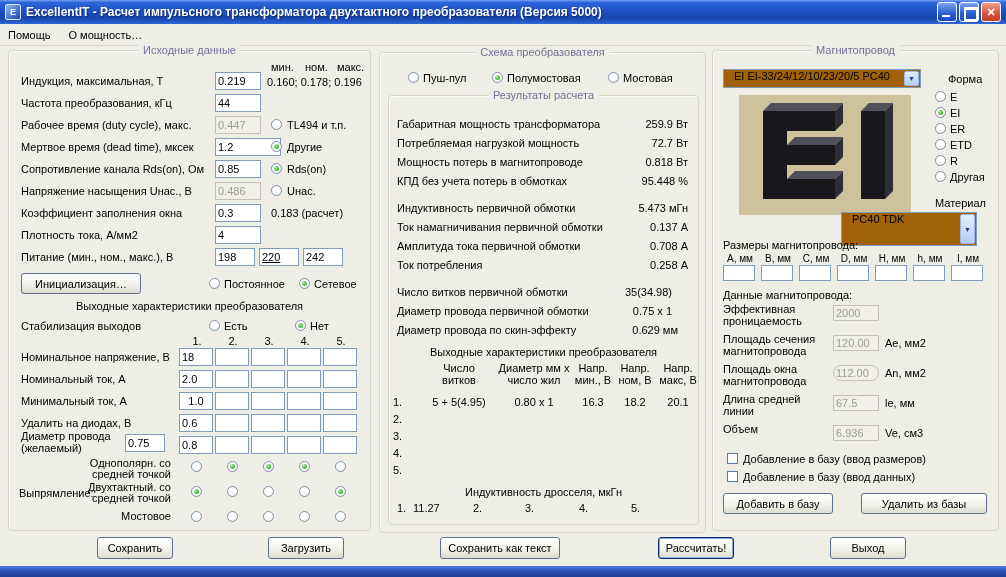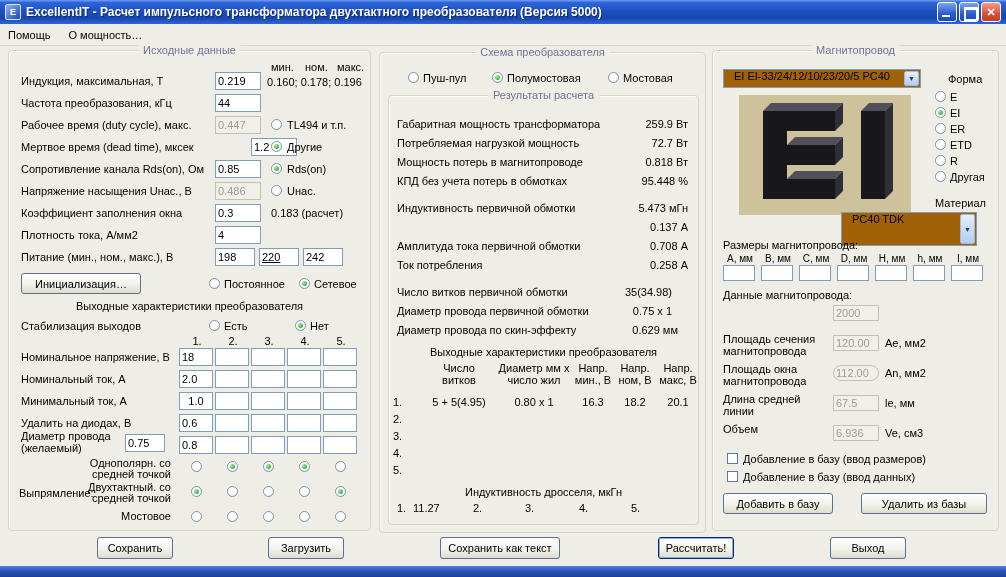--- a/index.html
+++ b/index.html
@@ -67,21 +67,21 @@
 
   <span class="lbl" style="left:12px;top:46px">Частота преобразования, кГц</span>
   <input class="fld" style="left: 206px; top: 43px; width: 46px;" value="44">
 
   <span class="lbl" style="left:12px;top:68px">Рабочее время (duty cycle), макс.</span>
   <input class="fld dis" style="left: 206px; top: 65px; width: 46px;" value="0.447">
   <span class="rad" style="left:262px;top:68px"></span>
   <span class="lbl" style="left:278px;top:68px">TL494 и т.п.</span>
 
   <span class="lbl" style="left:12px;top:90px">Мертвое время (dead time), мксек</span>
-  <input class="fld" style="left: 206px; top: 87px; width: 46px; margin-left: 36px;" value="1.2">
+  <input class="fld" style="left: 206px; top: 87px; width: 66px;" value="1.2">
   <span class="rad on" style="left:262px;top:90px"></span>
   <span class="lbl" style="left:278px;top:90px">Другие</span>
 
   <span class="lbl" style="left:12px;top:112px">Сопротивление канала Rds(on), Ом</span>
   <input class="fld" style="left: 206px; top: 109px; width: 46px;" value="0.85">
   <span class="rad on" style="left:262px;top:112px"></span>
   <span class="lbl" style="left:278px;top:112px">Rds(on)</span>
 
   <span class="lbl" style="left:12px;top:134px">Напряжение насыщения Uнас., В</span>
   <input class="fld dis" style="left: 206px; top: 131px; width: 46px;" value="0.486">
@@ -199,20 +199,21 @@
       <span class="rval" style="right:10px;top:22px">259.9 Вт</span>
     <span class="rlab" style="left:8px;top:41px">Потребляемая нагрузкой мощность</span>
       <span class="rval" style="right:10px;top:41px">72.7 Вт</span>
     <span class="rlab" style="left:8px;top:60px">Мощность потерь в магнитопроводе</span>
       <span class="rval" style="right:10px;top:60px">0.818 Вт</span>
     <span class="rlab" style="left:8px;top:79px">КПД без учета потерь в обмотках</span>
       <span class="rval" style="right:10px;top:79px">95.448 %</span>
 
     <span class="rlab" style="left:8px;top:106px">Индуктивность первичной обмотки</span>
       <span class="rval" style="right:10px;top:106px">5.473 мГн</span>
+    <span class="rlab" style="left:8px;top:125px">Ток намагничивания первичной обмотки</span>
       <span class="rval" style="right:10px;top:125px">0.137 А</span>
     <span class="rlab" style="left:8px;top:144px">Амплитуда тока первичной обмотки</span>
       <span class="rval" style="right:10px;top:144px">0.708 А</span>
     <span class="rlab" style="left:8px;top:163px">Ток потребления</span>
       <span class="rval" style="right:10px;top:163px">0.258 А</span>
 
     <span class="rlab" style="left:8px;top:190px">Число витков первичной обмотки</span>
       <span class="rval" style="right:26px;top:190px">35(34.98)</span>
     <span class="rlab" style="left:8px;top:209px">Диаметр провода первичной обмотки</span>
       <span class="rval" style="right:26px;top:209px">0.75 x 1</span>
@@ -306,20 +307,21 @@
   <input class="fld" style="left: 10px; top: 214px; width: 32px; height: 16px;">
   <input class="fld" style="left: 48px; top: 214px; width: 32px; height: 16px;">
   <input class="fld" style="left: 86px; top: 214px; width: 32px; height: 16px;">
   <input class="fld" style="left: 124px; top: 214px; width: 32px; height: 16px;">
   <input class="fld" style="left: 162px; top: 214px; width: 32px; height: 16px;">
   <input class="fld" style="left: 200px; top: 214px; width: 32px; height: 16px;">
   <input class="fld" style="left: 238px; top: 214px; width: 32px; height: 16px;">
 
   <span class="lbl" style="left:10px;top:238px">Данные магнитопровода:</span>
 
+  <span class="wrap2" style="left:10px;top:252px;width:106px">Эффективная проницаемость</span>
   <input class="fld dis" style="left: 120px; top: 254px; width: 46px; height: 16px;" value="2000">
 
   <span class="wrap2" style="left:10px;top:282px;width:106px">Площадь сечения магнитопровода</span>
   <input class="fld dis" style="left: 120px; top: 284px; width: 46px; height: 16px;" value="120.00">
   <span class="lbl" style="left:172px;top:286px">Ae, мм2</span>
 
   <span class="wrap2" style="left:10px;top:312px;width:106px">Площадь окна магнитопровода</span>
   <input class="fld dis" style="left: 120px; top: 314px; width: 46px; height: 16px; border-radius: 8px;" value="112.00">
   <span class="lbl" style="left:172px;top:316px">Аn, мм2</span>
 

